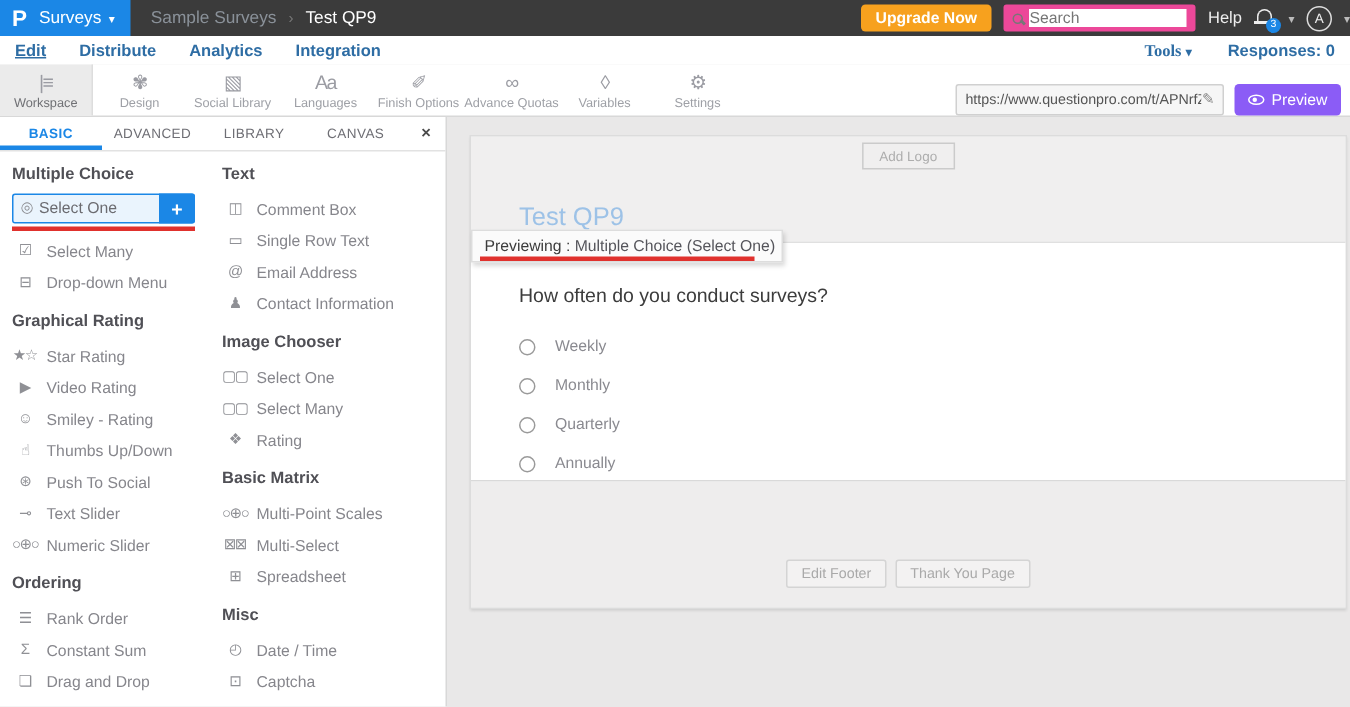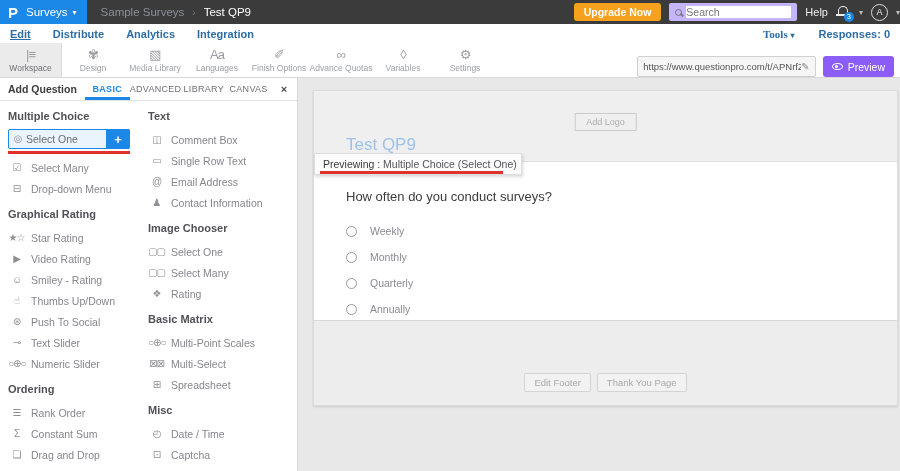--- a/index.html
+++ b/index.html
@@ -13,21 +13,21 @@
   .product-menu { color:#fff; font-size:11.5px; display:flex; align-items:center; gap:5px; cursor:pointer; }
   .caret { font-size:8px; color:#fff; }
   .caret.dim { color:#bbb; }
   .crumbs { display:flex; align-items:center; gap:8px; margin-left:14px; font-size:11.5px; }
   .crumb-parent { color:#8A9199; cursor:pointer; }
   .crumb-sep { color:#777; font-size:10px; }
   .crumb-cur { color:#fff; }
   .topbar-right { margin-left:auto; display:flex; align-items:center; gap:8px; padding-right:0; }
   .upgrade { background:#F7A11E; color:#fff; border:none; border-radius:3px; font-size:10.5px;
              font-weight:bold; height:18px; padding:0 10px; cursor:pointer; font-family:inherit; }
-  .search { background:#c4b5fd; border-radius:2px; height:18px; width:128px; display:flex; align-items:center; padding:0 6px; gap:4px; }
+  .search { background:#ec4899; border-radius:2px; height:18px; width:128px; display:flex; align-items:center; padding:0 6px; gap:4px; }
   .mag { width:7px; height:7px; border:1.5px solid #777; border-radius:50%; position:relative; flex:none; }
   .mag::after { content:''; position:absolute; width:4px; height:1.5px; background:#777; right:-3px; bottom:-1px; transform:rotate(45deg); }
   .search input { border:none; outline:none; width:100%; font-size:10.5px; color:#444; font-family:inherit; }
   .help { color:#eee; font-size:11px; cursor:pointer; }
   .bell-wrap { position:relative; width:15px; height:15px; display:inline-block; cursor:pointer; }
   .bell { position:absolute; top:1px; left:2px; width:10px; height:8px; border:1.5px solid #eee; border-bottom:none; border-radius:5px 5px 0 0; }
   .bell::after { content:''; position:absolute; left:-3px; bottom:-2px; width:13px; height:1.5px; background:#eee; }
   .badge { position:absolute; right:-3px; bottom:-2px; background:#1B87E6; color:#fff; font-size:7px;
            width:10px; height:10px; border-radius:50%; display:flex; align-items:center; justify-content:center; }
   .avatar { width:17px; height:17px; border:1px solid #ddd; border-radius:50%; color:#eee; font-size:9px;
@@ -83,21 +83,21 @@
   .qt-selected .qt-label { color:#6B6B70; flex:1; }
   .qt-add { width:24px; height:20px; margin:-1px -1px -1px 0; background:#1B87E6; color:#fff; border-radius:0 2px 2px 0;
             display:flex; align-items:center; justify-content:center; font-size:13px; font-weight:bold; cursor:pointer; }
   .red-line { height:3px; background:#E0312D; width:122px; margin-top:2px; }
 
   
   .main { position:absolute; top:78px; left:298px; right:0; bottom:0; background:#E9E8E8; }
   .survey-card { position:absolute; left:15px; top:12px; width:585px; border:1px solid #DCDCDC;
                  box-shadow:0 1px 2px rgba(0,0,0,.12); }
   .card-header { height:70px; background:#F0EFEF; position:relative; }
-  .add-logo { position:absolute; top:22px; left:50%; transform:translateX(-50%); border:1px solid #CBCBCB;
+  .add-logo { position:absolute; top:4px; left:50%; transform:translateX(-50%); border:1px solid #CBCBCB;
               color:#ADADAD; font-size:9px; padding:3px 11px; cursor:pointer; background:transparent; font-family:inherit; }
   .survey-title { position:absolute; left:32px; bottom:6px; font-size:17px; color:#9DC2E7; }
   .q-panel { height:160px; background:#fff; border-top:1px solid #E0E0E0; border-bottom:1px solid #D9D9D9; position:relative; }
   .question-text { padding:27px 0 0 32px; font-size:13px; color:#3C3C3C; }
   #options-list { padding:14px 0 0 32px; }
   .opt-row { display:flex; align-items:center; gap:13px; height:26px; cursor:pointer; }
   .radio { width:11px; height:11px; border:1.5px solid #9A9A9A; border-radius:50%; background:#fff; flex:none; }
   .opt-label { font-size:10.5px; color:#8A8A90; }
   .card-footer { height:84px; background:#EEEDED; position:relative; }
   #footer-buttons { position:absolute; top:52px; left:0; right:0; display:flex; justify-content:center; gap:6px; }
@@ -163,21 +163,21 @@
       <div class="tb-item active">
         <span class="tb-icon">|≡</span>
         <span class="tb-label">Workspace</span>
       </div>
       <div class="tb-item">
         <span class="tb-icon">✾</span>
         <span class="tb-label">Design</span>
       </div>
       <div class="tb-item">
         <span class="tb-icon">▧</span>
-        <span class="tb-label">Media Library</span>
+        <span class="tb-label">Social Library</span>
       </div>
       <div class="tb-item">
         <span class="tb-icon">Aa</span>
         <span class="tb-label">Languages</span>
       </div>
       <div class="tb-item">
         <span class="tb-icon">✐</span>
         <span class="tb-label">Finish Options</span>
       </div>
       <div class="tb-item">
@@ -200,21 +200,20 @@
     </div>
     <button class="preview-btn">
       <span class="eye"></span>
       <span>Preview</span>
     </button>
   </div>
 </div>
 
 <div class="left-panel">
   <div class="panel-tabs">
-    <span class="panel-title">Add Question</span>
     <span id="ptabs" style="display:flex;flex:1">
         <span class="ptab active">BASIC</span>
         <span class="ptab">ADVANCED</span>
         <span class="ptab">LIBRARY</span>
         <span class="ptab">CANVAS</span>
       </span>
     <span class="panel-close">×</span>
   </div>
   <div class="panel-body">
     <div class="pcol pcol0" id="panel-col-0">

